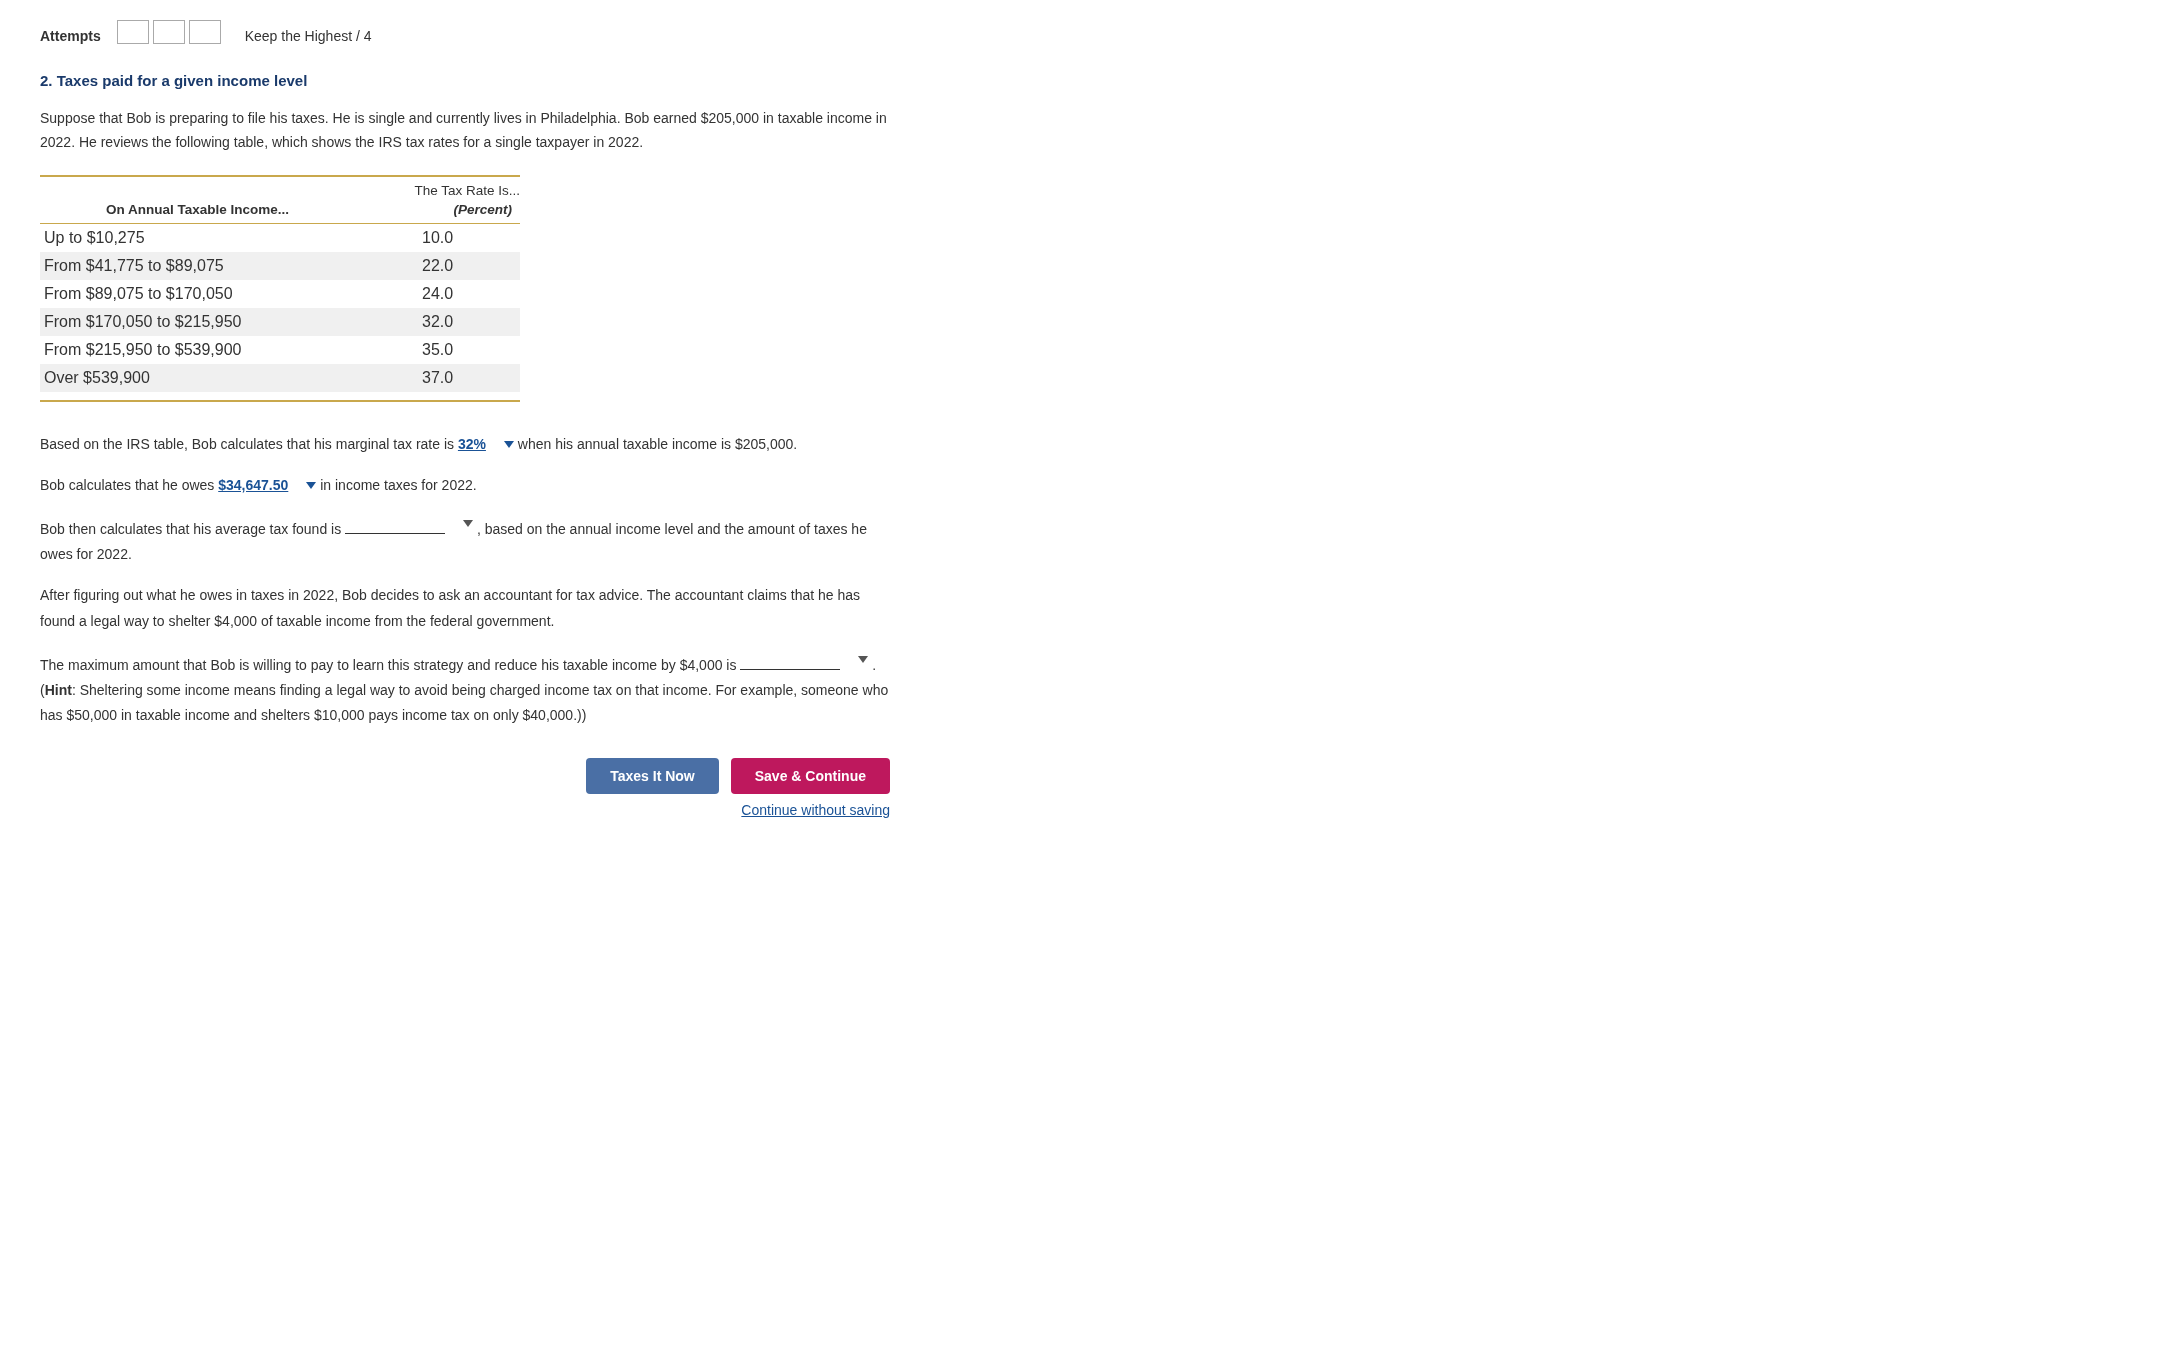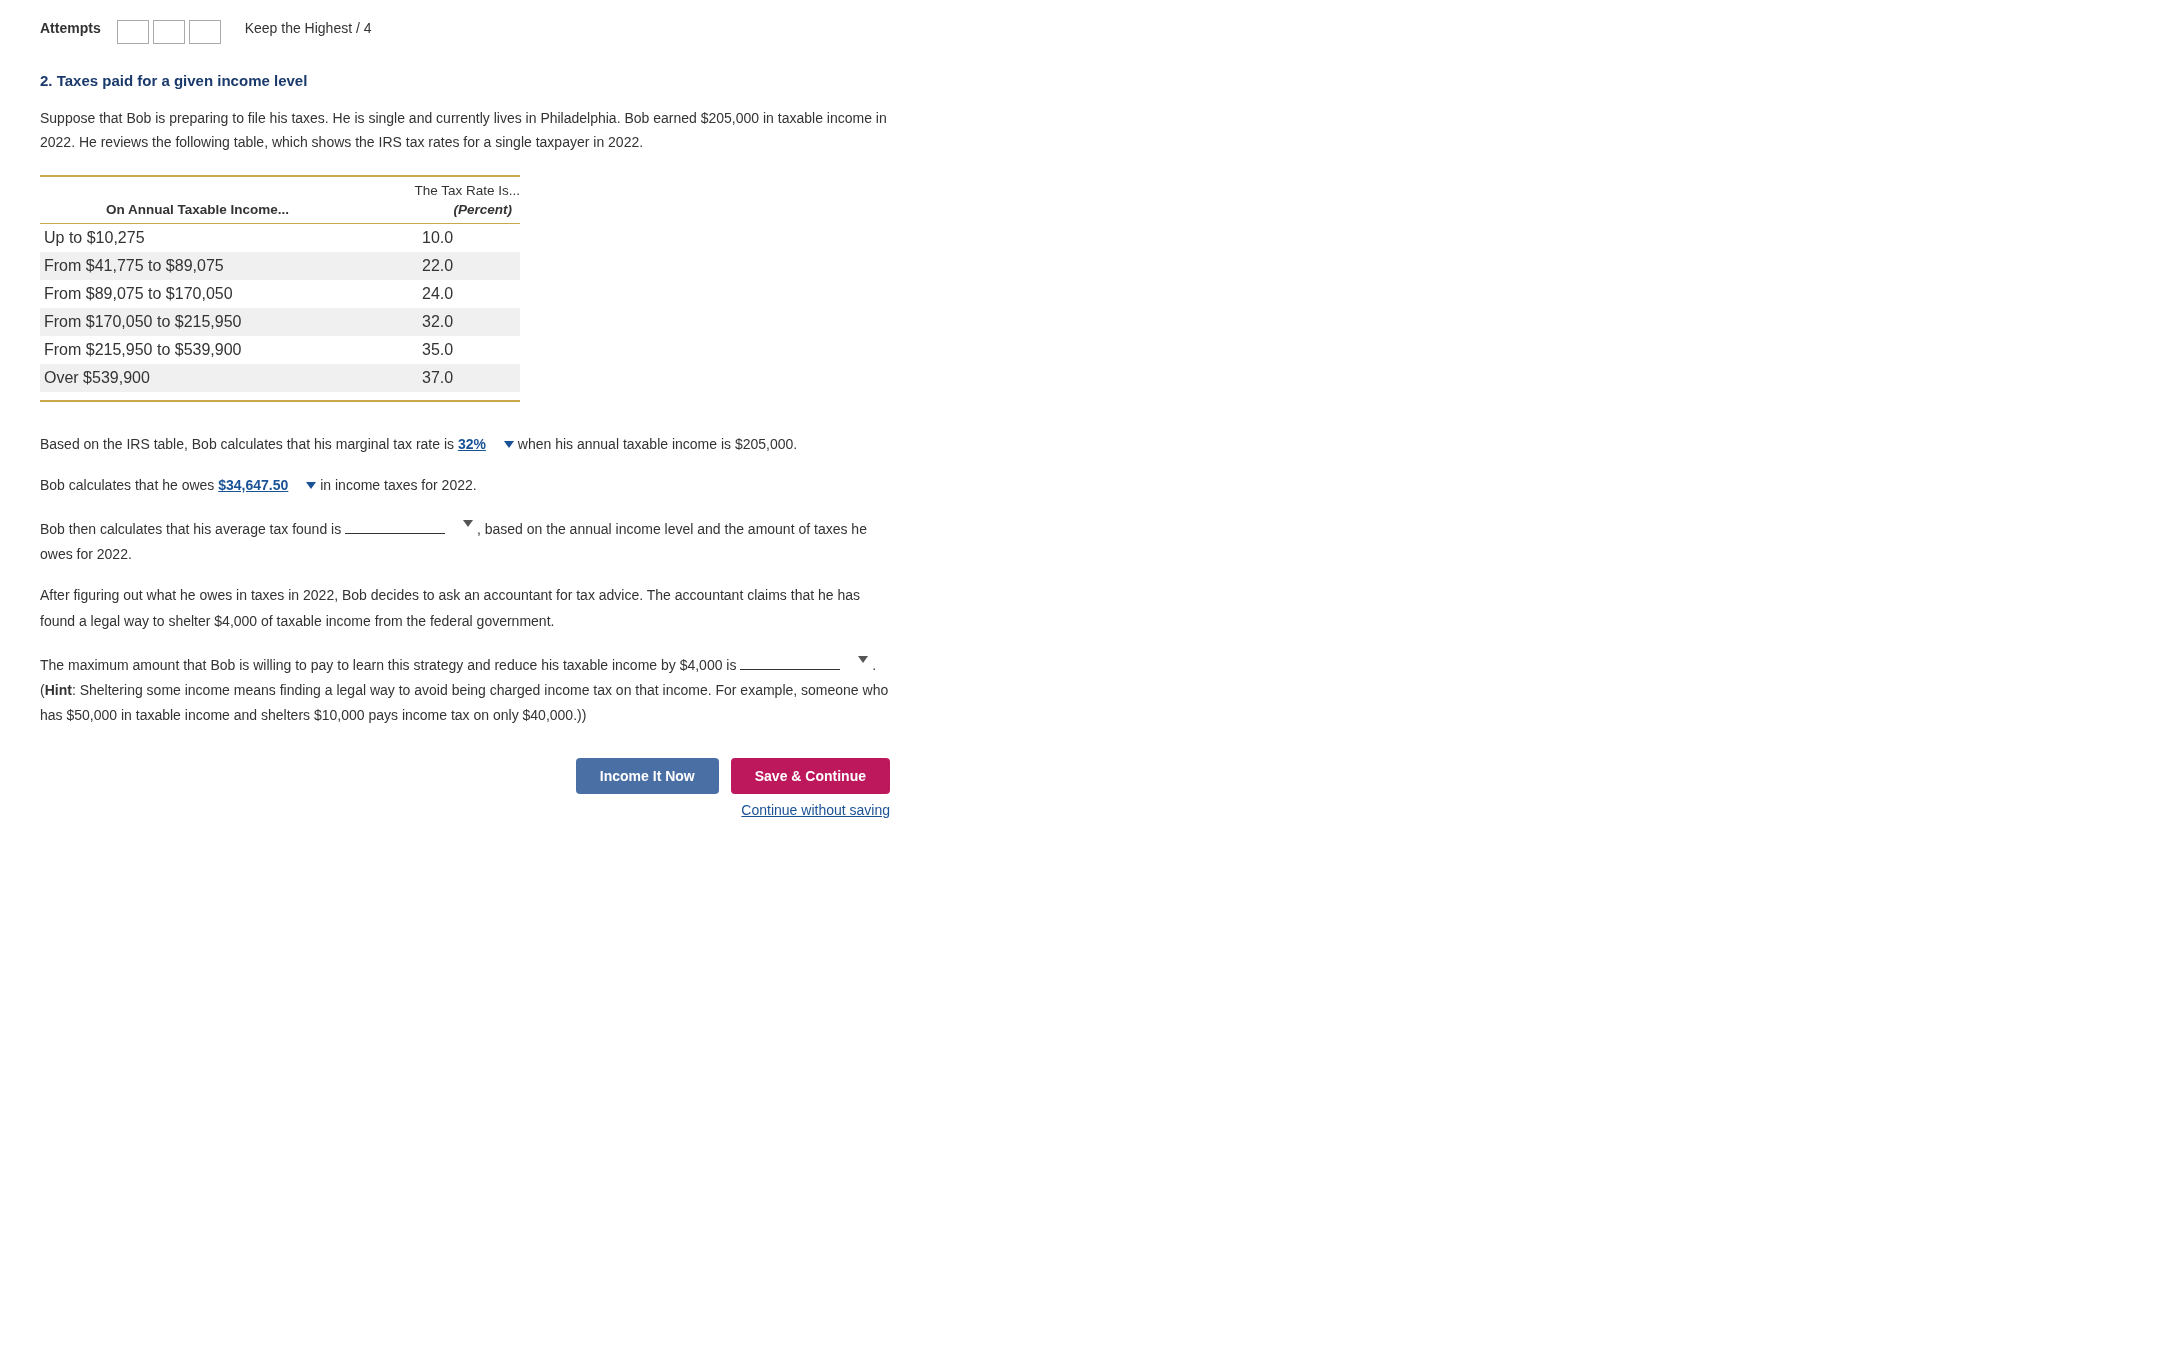--- a/index.html
+++ b/index.html
@@ -5,21 +5,21 @@
     * { box-sizing: border-box; margin: 0; padding: 0; }
     body {
       font-family: Arial, sans-serif;
       font-size: 15px;
       color: #333;
       background: #fff;
       padding: 20px 40px;
     }
     .header-row {
       display: flex;
-      align-items: flex-start;
+      align-items: flex-end;
       gap: 16px;
       margin-bottom: 28px;
     }
     .attempts-label {
       font-weight: bold;
       font-size: 14px;
     }
     .attempt-boxes {
       display: flex;
       gap: 4px;
@@ -285,17 +285,17 @@
   <span class="inline-answer">
     <span class="blank-input"></span>
     <span class="dropdown-arrow-gray"></span>
   </span>
   <span> </span>
   <span>. (<strong>Hint</strong><span>: Sheltering some income means finding a legal way to avoid being charged income tax on that income. For example, someone who has $50,000 in taxable income and shelters $10,000 pays income tax on only $40,000.)</span>)</span>
 </p>
 
 <div class="buttons-row">
   <div class="buttons-inner">
-    <button class="btn-grade">Income It Now</button>
+    <button class="btn-grade">Taxes It Now</button>
     <button class="btn-save">Save &amp; Continue</button>
   </div>
   <button class="continue-link">Continue without saving</button>
 </div>
 
 </body></html>

